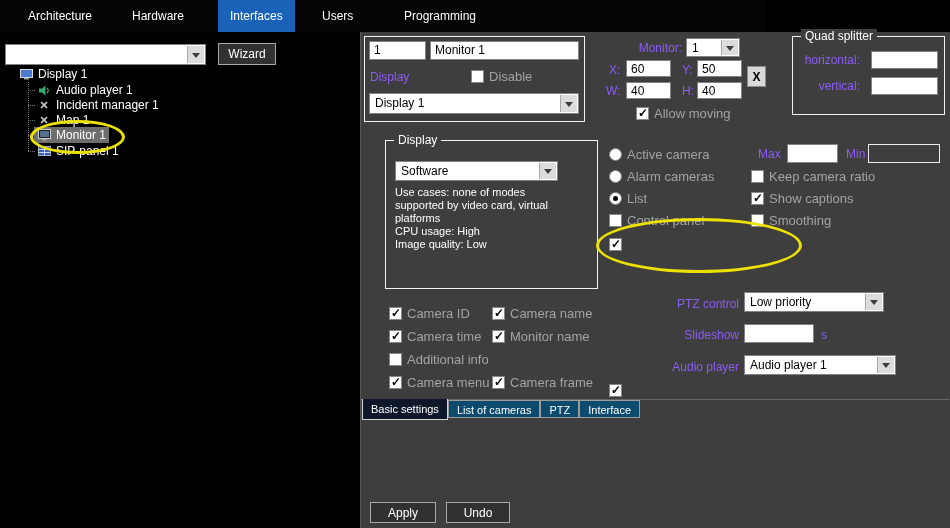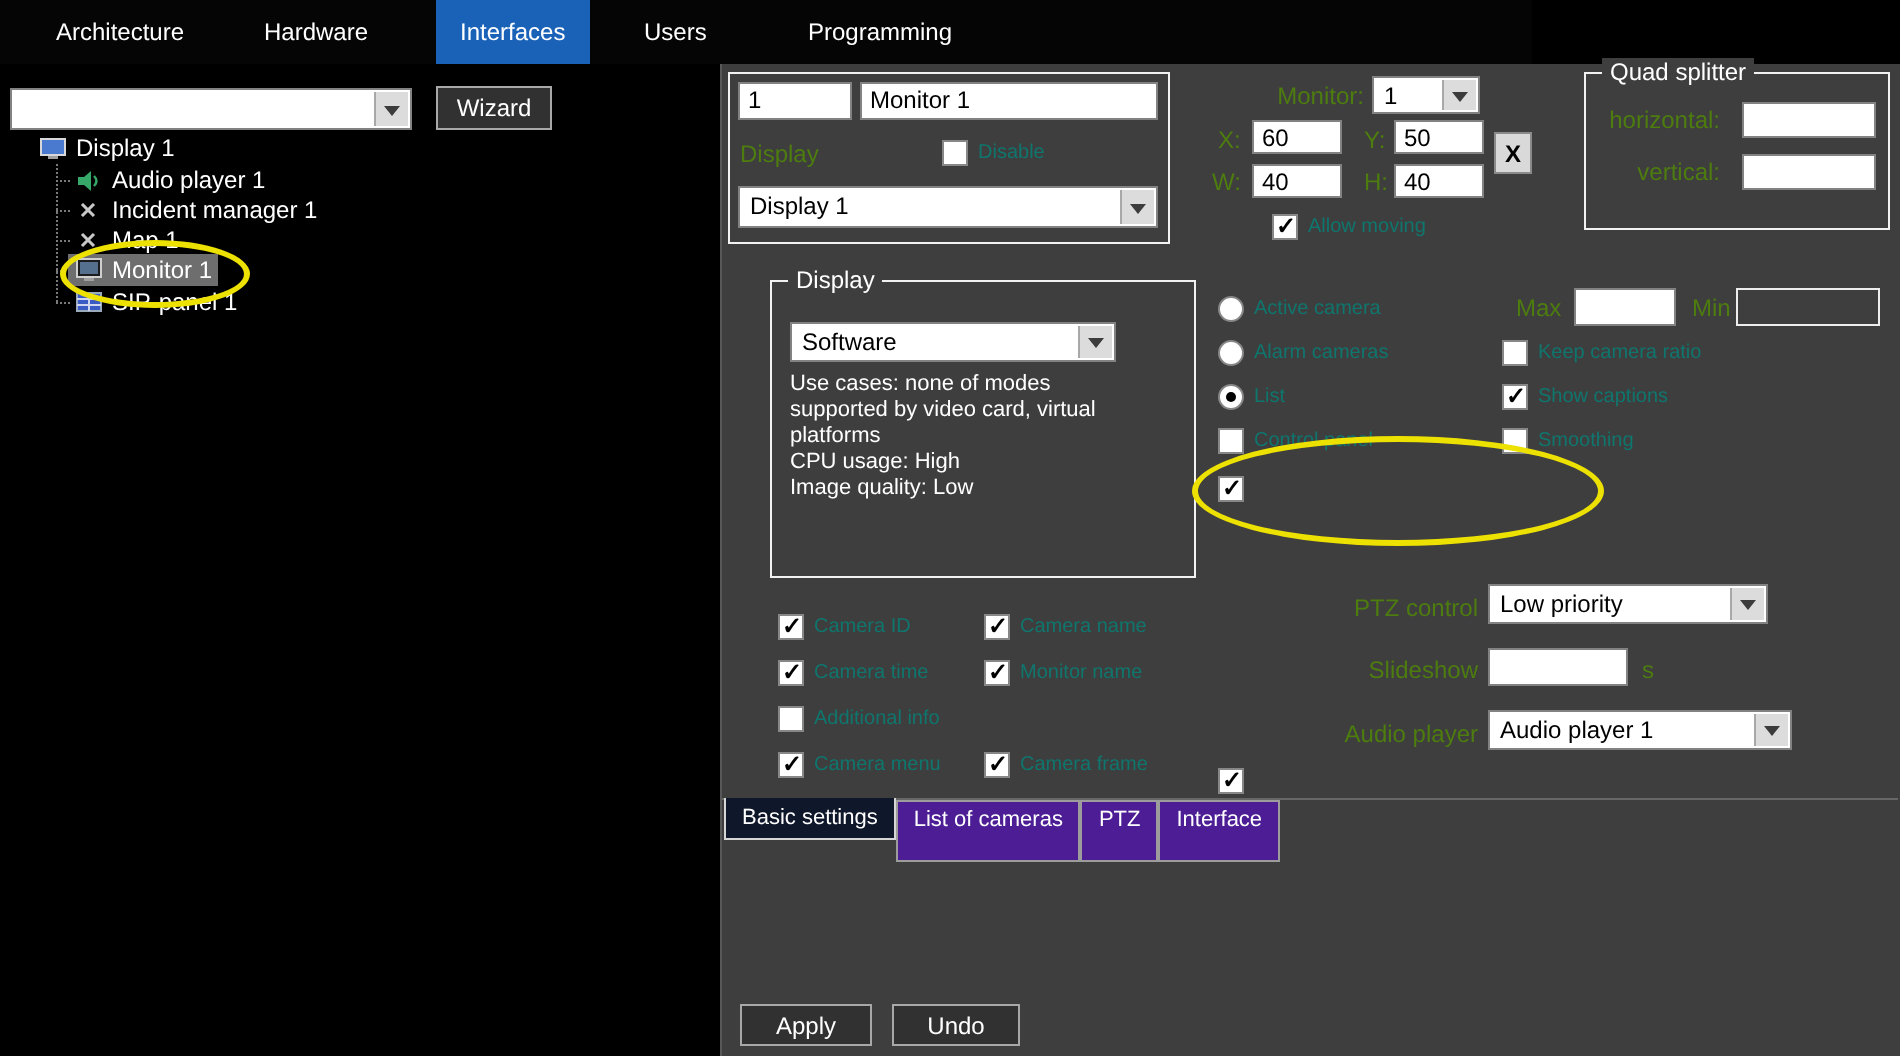--- a/index.html
+++ b/index.html
@@ -1,48 +1,48 @@
 <!DOCTYPE html>
 <html><head>
 <meta charset="utf-8">
 <style>
   html,body{margin:0;padding:0}
   body{width:950px;height:528px;position:relative;background:#000;font-family:"Liberation Sans",sans-serif;color:#fff;overflow:hidden}
   .topbar{position:absolute;left:0;top:0;width:766px;height:32px;background:#050505}
   .top-tab{position:absolute;top:0;height:32px;line-height:32px;padding:0 12px;font-size:12px;color:#fff;cursor:default}
   .top-tab.active{background:#1a62b8}
   .right-panel{position:absolute;left:360px;top:32px;width:590px;height:496px;background:#3e3e3e;border-left:1px solid #585858;box-sizing:border-box}
-  .lbl{position:absolute;font-size:12px;line-height:14px;color:#4d7c0f;white-space:nowrap}
+  .lbl{position:absolute;font-size:12px;line-height:14px;color:#8b5cf6;white-space:nowrap}
   .lbl.right{text-align:right}
   .field{position:absolute;background:#fff;border:1px solid #828282;color:#000;font-size:12px;line-height:15px;padding:1px 4px;white-space:nowrap;overflow:hidden;box-sizing:border-box}
   .field.dark{background:#3e3e3e;border:1px solid #ededed;color:#fff}
   .dd{position:absolute;background:#fff;border:1px solid #828282;color:#000;font-size:12px;padding:2px 20px 2px 5px;white-space:nowrap;overflow:hidden;box-sizing:border-box;cursor:default}
   .dd::after{content:"";position:absolute;top:1px;right:1px;bottom:1px;width:16px;background:#dcdcdc;border-left:1px solid #a8a8a8}
   .dd::before{content:"";position:absolute;right:5px;top:50%;margin-top:-2px;border-left:4px solid transparent;border-right:4px solid transparent;border-top:5px solid #3c3c3c;z-index:2}
   .btn{position:absolute;background:#313131;border:1px solid #a8a8a8;color:#fff;font-size:12px;display:flex;align-items:center;justify-content:center;box-sizing:border-box;cursor:default}
   .btn.light{background:#d9d9d9;color:#000;border:1px solid #8a8a8a;font-weight:bold}
   .groupbox{position:absolute;border:1px solid #f2f2f2;box-sizing:border-box}
   .gb-title{position:absolute;top:-8px;left:8px;background:#3e3e3e;padding:0 4px;font-size:12px;line-height:14px;white-space:nowrap}
   .check-row{position:absolute;display:flex;align-items:center;gap:5px;height:15px;cursor:default}
-  .check-row .label{font-size:10px;color:#0f766e;white-space:nowrap}
+  .check-row .label{font-size:13px;color:#a3a3a3;white-space:nowrap}
   .cb{width:13px;height:13px;background:#fff;border:1px solid #878787;position:relative;flex:none;box-sizing:border-box}
   .cb.checked::after{content:"\2713";position:absolute;left:1px;top:-1px;font-size:12px;font-weight:bold;color:#000;line-height:13px}
   .radio{width:13px;height:13px;border-radius:50%;background:#fff;border:1px solid #878787;position:relative;flex:none;box-sizing:border-box}
   .radio.checked::after{content:"";position:absolute;left:3px;top:3px;width:5px;height:5px;border-radius:50%;background:#000}
   .tree-row{position:absolute;display:flex;align-items:center;gap:5px;font-size:12px;height:16px;padding:0 3px;cursor:default}
   .tree-row.selected{background:#6e6e6e}
   .tree-icon{width:14px;height:13px;display:inline-flex;align-items:center;justify-content:center;flex:none}
   .x-glyph{color:#c8c8c8;font-size:11px;font-weight:bold}
   .tree-vline{position:absolute;left:28px;border-left:1px dotted #7a7a7a}
   .tree-hline{position:absolute;left:28px;width:7px;border-top:1px dotted #7a7a7a}
   .desc{position:absolute;font-size:11px;line-height:13px;color:#fff;white-space:pre-line}
   .ellipse{position:absolute;border:3px solid #ece100;border-radius:50%;pointer-events:none;z-index:10}
   .tabs-line{position:absolute;left:361px;top:399px;width:588px;height:1px;background:#8f8f8f;opacity:.5}
   .bottom-tabs{position:absolute;left:362px;top:399px;display:flex;align-items:flex-start}
-  .btab{height:31px;line-height:18px;margin-top:1px;padding:0 8px;font-size:11px;background:#4c1d95;border:1px solid #9c9c9c;color:#fff;white-space:nowrap;box-sizing:border-box;cursor:default}
+  .btab{height:18px;line-height:18px;margin-top:1px;padding:0 8px;font-size:11px;background:#0c4a6e;border:1px solid #9c9c9c;color:#fff;white-space:nowrap;box-sizing:border-box;cursor:default}
   .btab.active{height:21px;margin-top:0;line-height:20px;background:#0f172a;border:1px solid #d6d6d6;border-top:none}
 </style>
 </head>
 <body>
 
 <div class="topbar">
   <div class="top-tab" style="left:16px">Architecture</div>
   <div class="top-tab" style="left:120px">Hardware</div>
   <div class="top-tab active" style="left:218px">Interfaces</div>
   <div class="top-tab" style="left:310px">Users</div>

